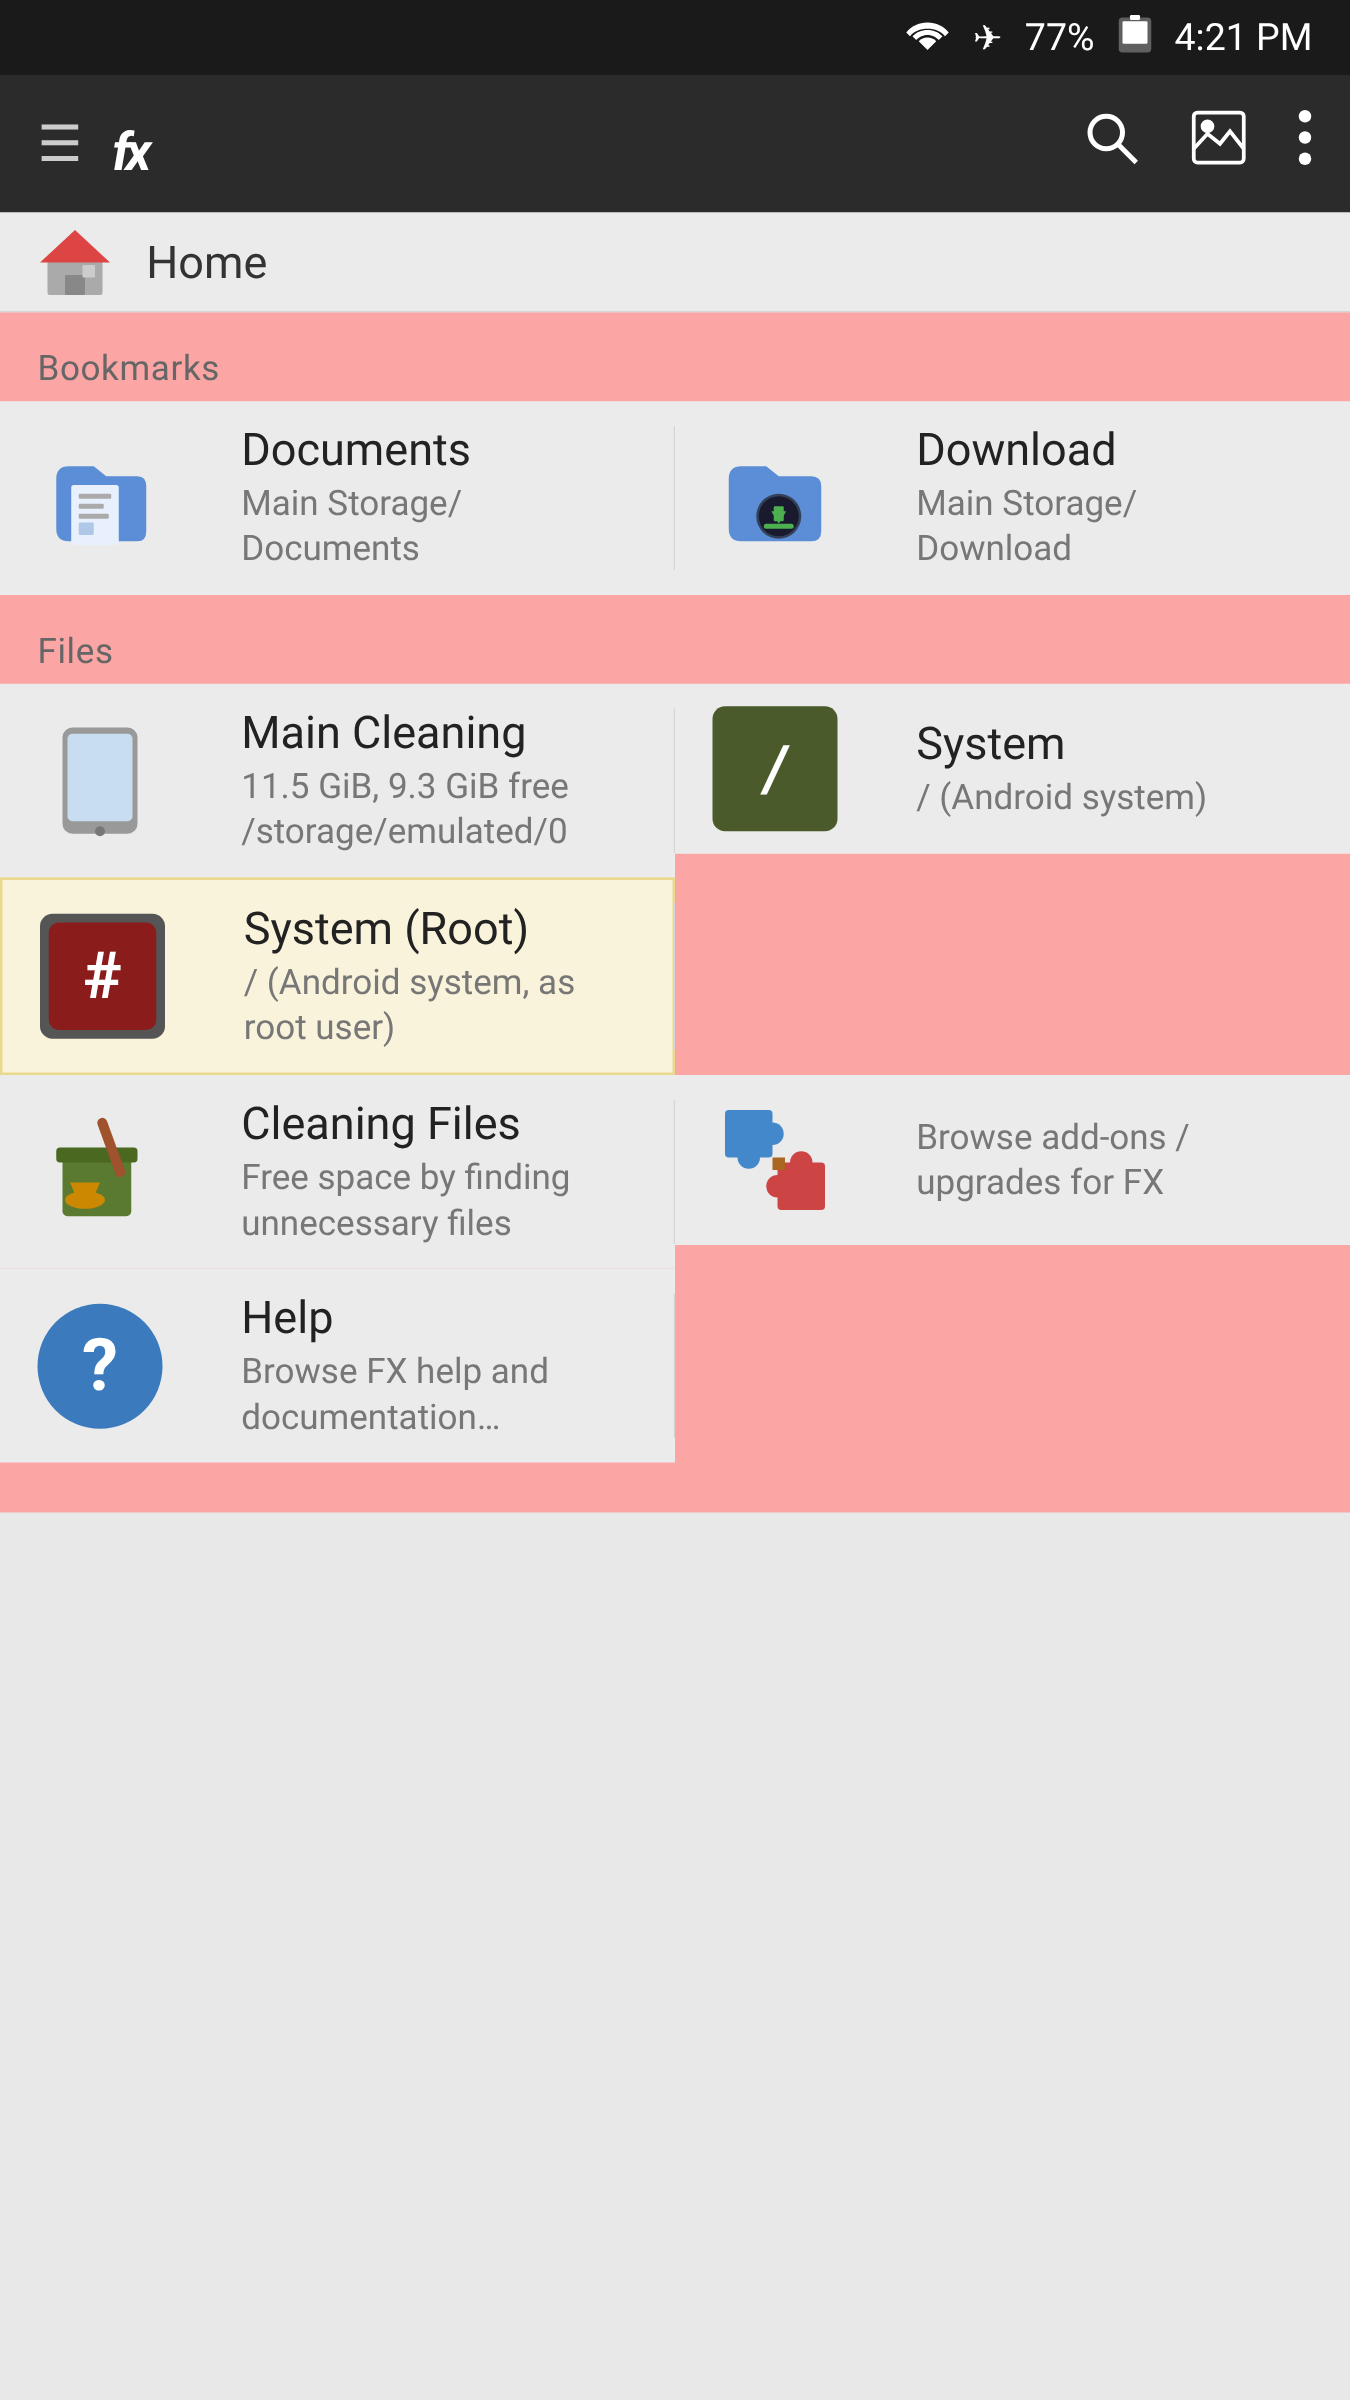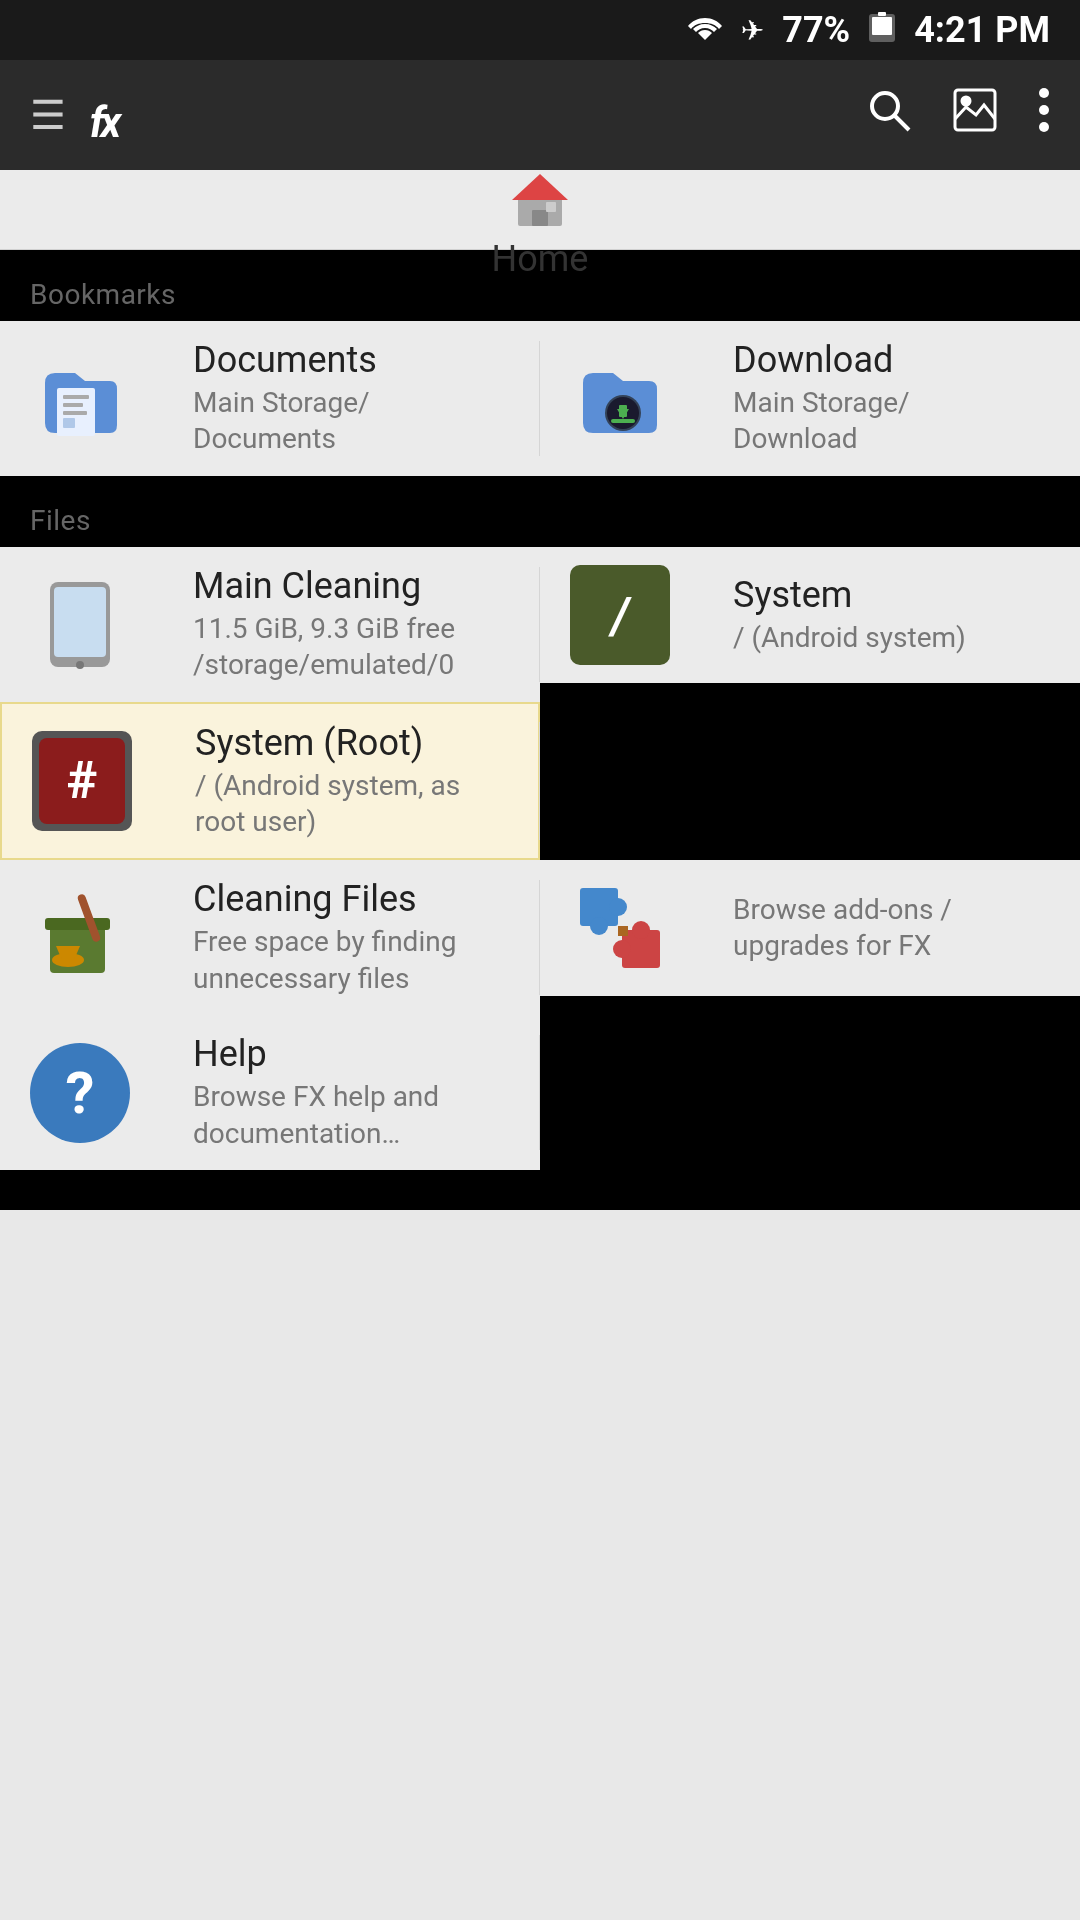--- a/index.html
+++ b/index.html
@@ -17,22 +17,22 @@
       background: #1a1a1a;
       height: 60px;
       display: flex;
       align-items: center;
       justify-content: flex-end;
       padding: 0 30px;
       gap: 18px;
     }
     .status-bar-text {
       color: #fff;
-      font-size: 36px;
-      font-weight: 700;
+      font-size: 30px;
+      font-weight: 400;
     }
     .status-icon {
       color: #fff;
       font-size: 28px;
     }
 
     
     .app-bar {
       background: #2b2b2b;
       height: 110px;
@@ -60,38 +60,37 @@
       cursor: pointer;
     }
 
     
     .breadcrumb {
       background: #ebebeb;
       height: 80px;
       display: flex;
       align-items: center;
       padding: 0 30px;
-      gap: 8px;
+      gap: 27px;
       border-bottom: 1px solid #d0d0d0;
-      flex-direction: column;
     }
     .home-icon-wrap {
       width: 60px;
       height: 60px;
       position: relative;
     }
     .breadcrumb-label {
       font-size: 36px;
       color: #333;
       font-weight: 400;
     }
 
     
     .content {
-      background: #000000;
+      background: #fca5a5;
       padding: 0 0 40px 0;
     }
 
     
     .section-header {
       padding: 28px 30px 10px 30px;
       font-size: 28px;
       color: #666;
       font-weight: 400;
       letter-spacing: 0.5px;

